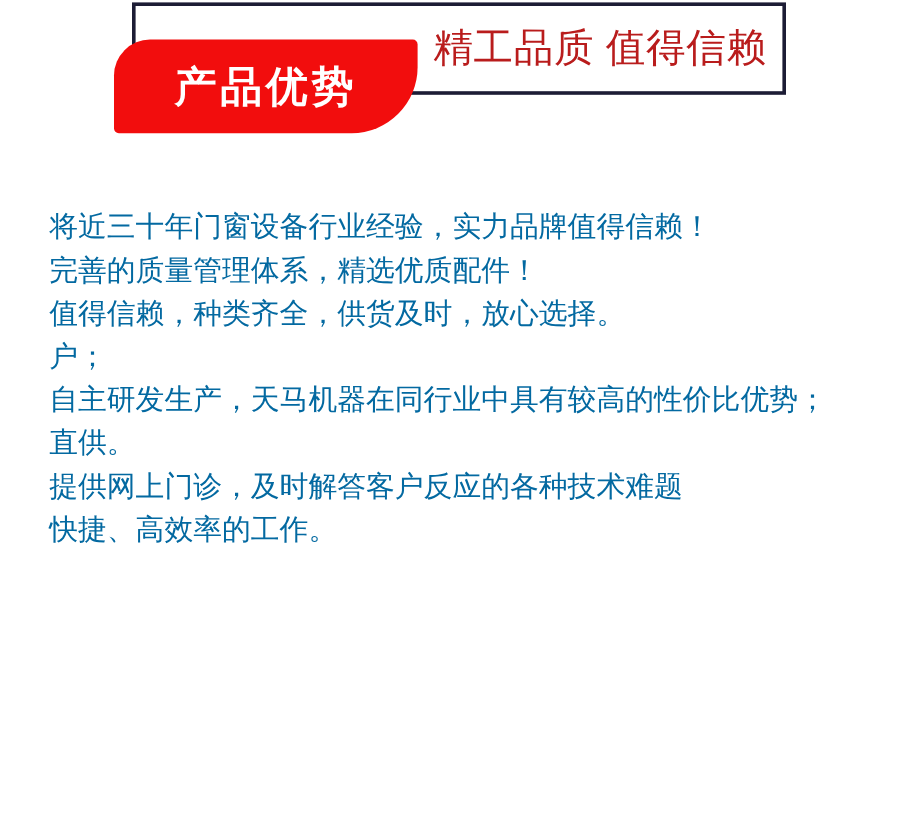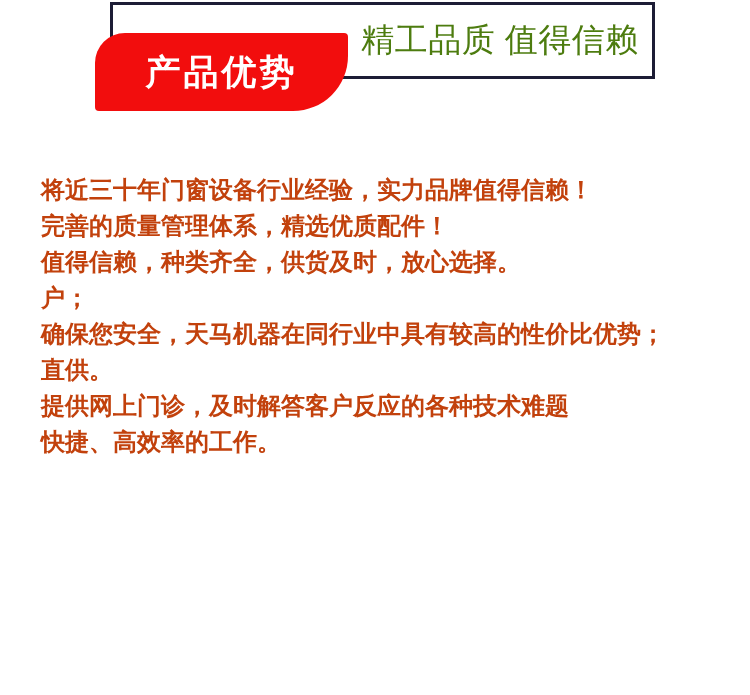--- a/index.html
+++ b/index.html
@@ -27,21 +27,21 @@
   .quality-label {
     position: absolute;
     left: 348px;
     top: 2px;
     width: 304px;
     height: 77px;
     display: flex;
     align-items: center;
     justify-content: center;
     font-size: 33px;
-    color: #4d7c0f;
+    color: #b91c1c;
     letter-spacing: 0.5px;
     white-space: nowrap;
   }
 
   
   .red-badge {
     position: absolute;
     left: 95px;
     top: 1px;
     width: 253px;
@@ -60,22 +60,21 @@
   }
 
   
   .advantage-list {
     position: absolute;
     left: 41px;
     top: 172px;
     width: 680px;
     font-size: 24px;
     line-height: 36px;
-    color: #c2410c;
-    font-weight: bold;
+    color: #0369a1;
   }
   .advantage-list .text-line {
     white-space: nowrap;
   }
 </style>
 </head>
 <body>
 
 <div class="page">
 
@@ -83,19 +82,19 @@
     <div class="quality-box"></div>
     <div class="quality-label">精工品质 值得信赖</div>
     <div class="red-badge">产品优势</div>
   </div>
 
   <div class="advantage-list">
       <div class="text-line">将近三十年门窗设备行业经验，实力品牌值得信赖！</div>
       <div class="text-line">完善的质量管理体系，精选优质配件！</div>
       <div class="text-line">值得信赖，种类齐全，供货及时，放心选择。</div>
       <div class="text-line">户；</div>
-      <div class="text-line">确保您安全，天马机器在同行业中具有较高的性价比优势；</div>
+      <div class="text-line">自主研发生产，天马机器在同行业中具有较高的性价比优势；</div>
       <div class="text-line">直供。</div>
       <div class="text-line">提供网上门诊，及时解答客户反应的各种技术难题</div>
       <div class="text-line">快捷、高效率的工作。</div>
     </div>
 
 </div>
 
 </body></html>

